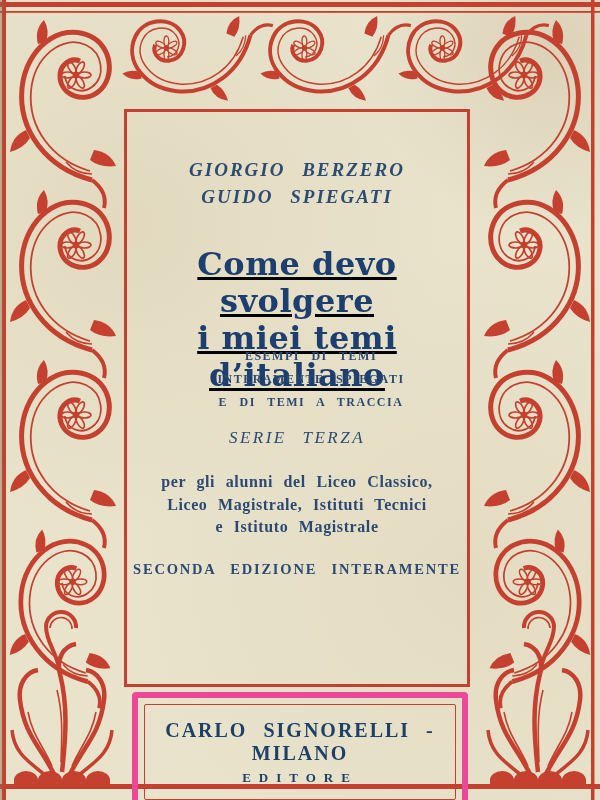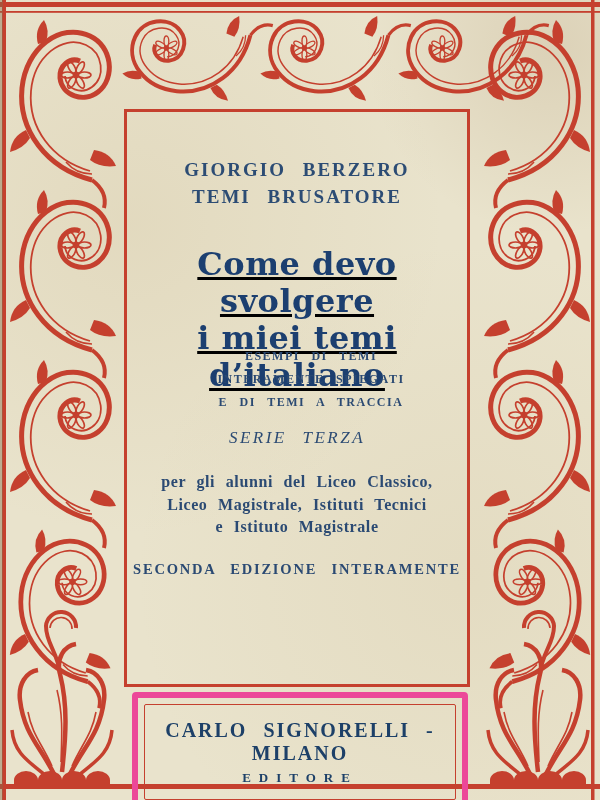--- a/index.html
+++ b/index.html
@@ -25,21 +25,21 @@
   .main-panel {
     position: absolute;
     left: 124px; top: 109px;
     width: 346px; height: 578px;
     border: 3px solid #c5402e;
     box-sizing: border-box;
     background: transparent;
   }
   .main-panel > div { position: absolute; left: 0; width: 100%; text-align: center; }
 
-  .authors-block { top: 44px; line-height: 27px; }
+  .authors-block { top: 44px; line-height: 27px; font-style: italic; }
   .author-name {
     font-family: "Liberation Serif", serif;
     font-weight: bold;
     font-size: 19px;
     letter-spacing: 2px;
     word-spacing: 10px;
     color: #2c4c74;
   }
 
   .title-block { top: 134px; line-height: 37px; text-decoration: underline; }
@@ -190,21 +190,21 @@
   <g>
     <use href="#scroll" transform="translate(116,104) rotate(-90) scale(0.8)"></use>
     <use href="#scroll" transform="translate(254,104) rotate(-90) scale(0.8)"></use>
     <use href="#scroll" transform="translate(392,104) rotate(-90) scale(0.8)"></use>
   </g>
 </svg>
 
 <div class="main-panel">
   <div class="authors-block">
     <div class="author-name">GIORGIO  BERZERO</div>
-    <div class="author-name">TEMI  BRUSATORE</div>
+    <div class="author-name">GUIDO  SPIEGATI</div>
   </div>
 
   <div class="title-block">
     <div class="title-line">Come devo svolgere</div>
     <div class="title-line">i miei temi d’italiano</div>
   </div>
 
   <div class="subtitle-block">
     <div class="subtitle-line">ESEMPI DI TEMI</div>
     <div class="subtitle-line">INTERAMENTE SPIEGATI</div>

